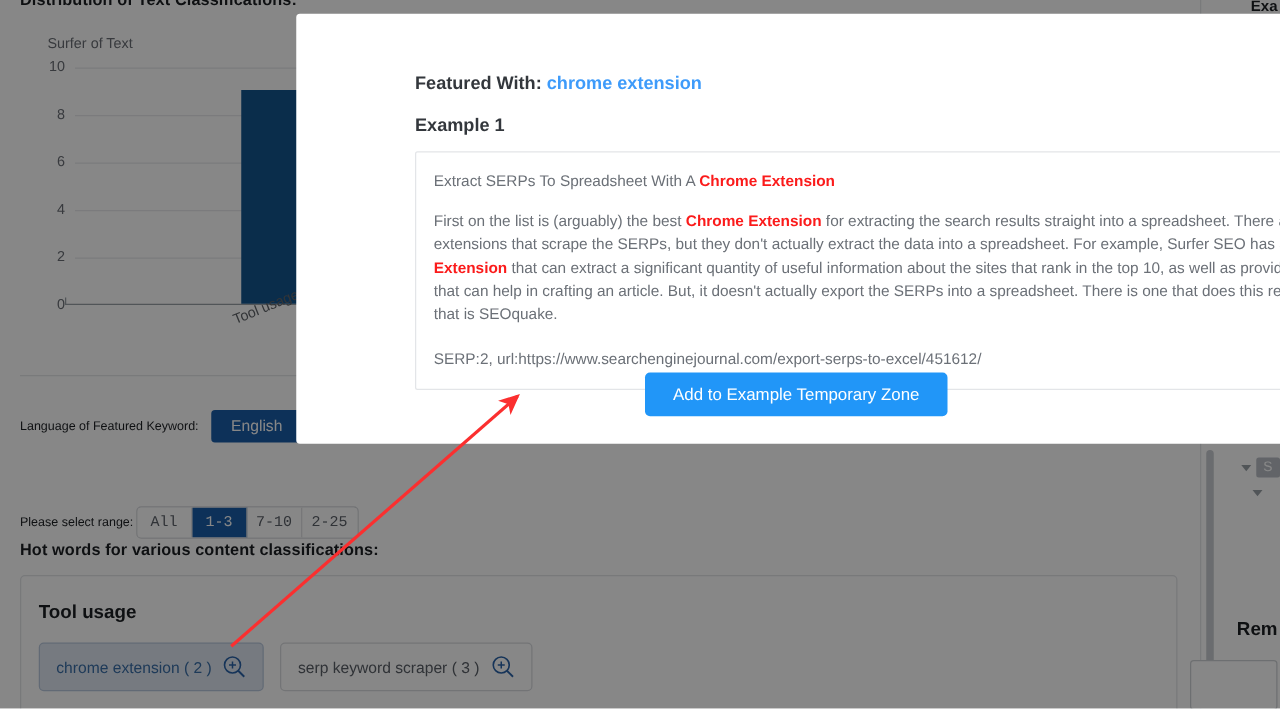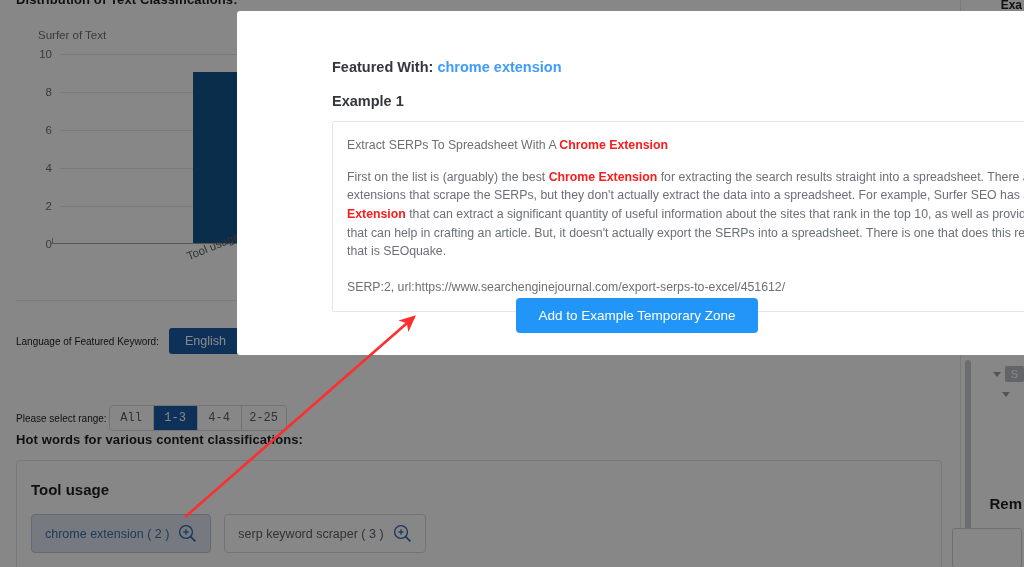--- a/index.html
+++ b/index.html
@@ -248,21 +248,21 @@
     <div id="lang-row">
       <span class="ctl-label">Language of Featured Keyword:</span>
       <button class="lang-btn">English</button>
     </div>
 
     <div id="range-row">
       <span class="ctl-label">Please select range:</span>
       <div class="seg" id="range-seg">
           <div class="seg-item">All</div>
           <div class="seg-item active">1-3</div>
-          <div class="seg-item">4-4</div>
+          <div class="seg-item">7-10</div>
           <div class="seg-item">2-25</div>
         </div>
     </div>
 
     <div id="hot-title" class="section-title">Hot words for various content classifications:</div>
 
     <div id="hot-panel">
       <div id="hot-group-title">Tool usage</div>
       <div id="chip-row">
           <div class="chip selected">

